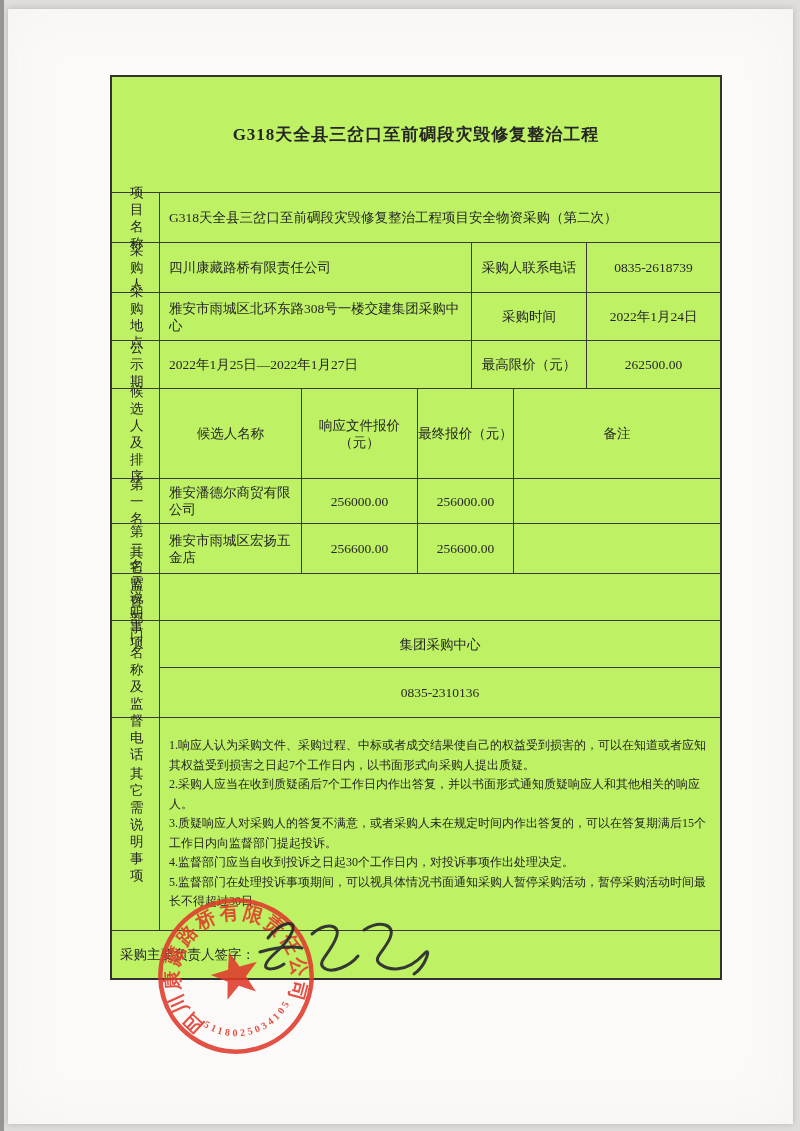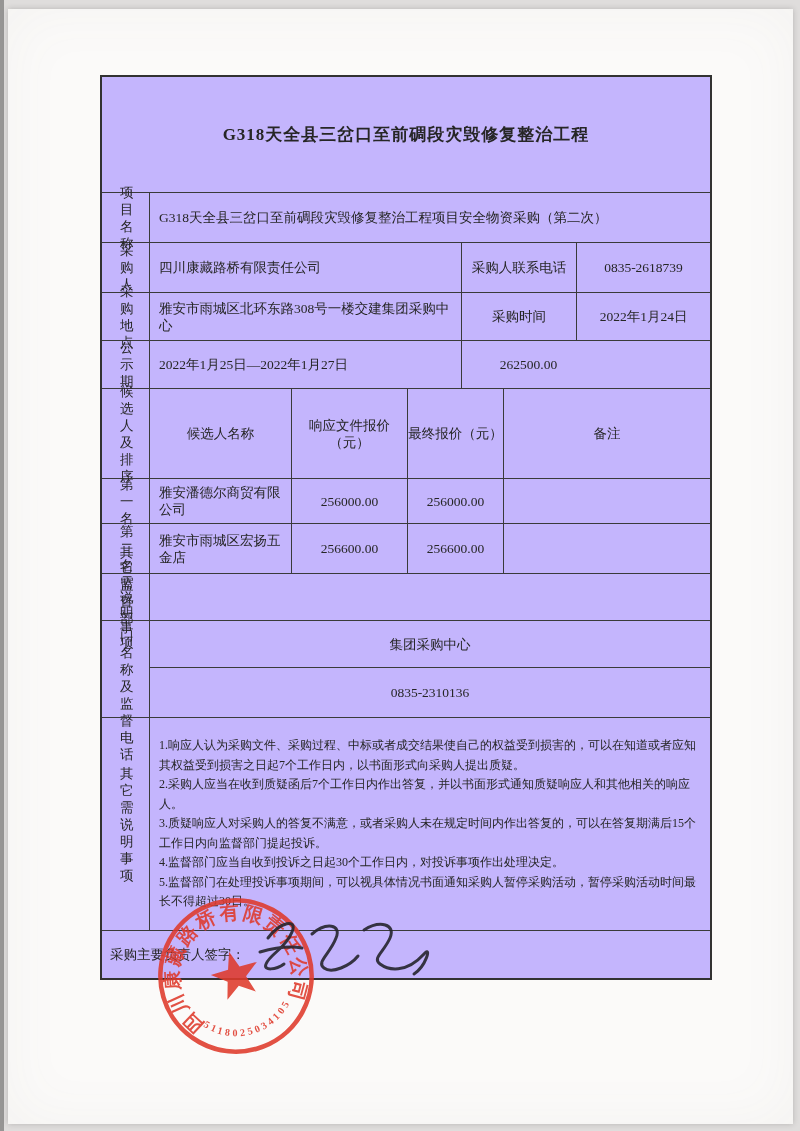--- a/index.html
+++ b/index.html
@@ -11,23 +11,23 @@
     color:#262626;
     overflow:hidden;
   }
   .scan-edge { position:absolute; left:0; top:0; width:4px; height:1131px; background:#5a5a5a; opacity:.55; }
   .paper {
     position:absolute; left:8px; top:9px; right:7px; bottom:7px;
     background:#fbfaf9;
     box-shadow:0 0 6px rgba(0,0,0,.18), inset 0 0 60px rgba(120,110,100,.05);
   }
   .doc-table {
-    position:absolute; left:100px; top:75px; width:612px;
+    position:absolute; left:110px; top:75px; width:612px;
     border:2px solid #323232;
-    background:#c4b5fd;
+    background:#bef264;
   }
   .row { display:flex; border-bottom:1.5px solid #3a3a3a; }
   .row:last-child { border-bottom:none; }
   .c { border-right:1.5px solid #3a3a3a; display:flex; flex-direction:column; justify-content:center; font-size:13.5px; line-height:17px; }
   .c:last-child { border-right:none; }
   .w48  { width:48px; padding:2px 18px; word-break:break-all; }
   .w560 { width:560px; }
   .w312 { width:312px; }
   .w115 { width:115px; }
   .w133 { width:133px; }
@@ -86,20 +86,21 @@
   <div class="row h48">
     <div class="c w48">采购地点</div>
     <div class="c w312 pad-l">雅安市雨城区北环东路308号一楼交建集团采购中心</div>
     <div class="c w115 ctr">采购时间</div>
     <div class="c w133 ctr">2022年1月24日</div>
   </div>
 
   <div class="row h48">
     <div class="c w48">公示期</div>
     <div class="c w312 pad-l">2022年1月25日—2022年1月27日</div>
+    <div class="c w115 ctr">最高限价（元）</div>
     <div class="c w133 ctr">262500.00</div>
   </div>
 
   <div class="row h90">
     <div class="c w48">候选人及排序</div>
     <div class="c w142 ctr">候选人名称</div>
     <div class="c w116 ctr">响应文件报价（元）</div>
     <div class="c w96 ctr">最终报价（元）</div>
     <div class="c w206 ctr">备注</div>
   </div>

